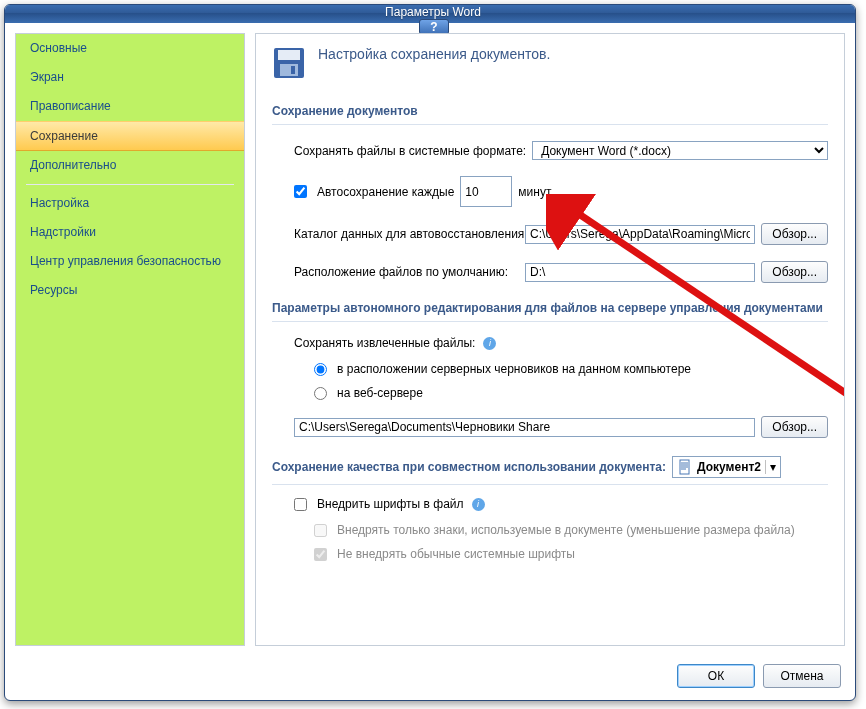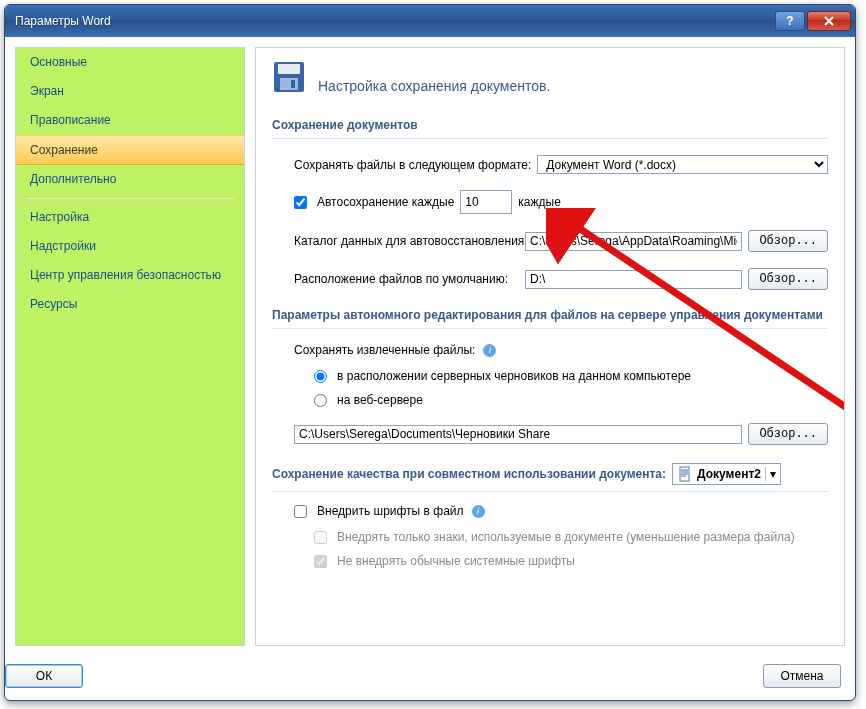--- a/index.html
+++ b/index.html
@@ -1,43 +1,43 @@
 <!DOCTYPE html>
 <html><head>
 <meta charset="utf-8">
 <style>
 * { box-sizing: border-box; font-family: "Segoe UI", Tahoma, sans-serif; font-size: 12px; }
 body { margin: 0; background: #fff; width: 866px; height: 709px; position: relative; }
 .window { position: absolute; top: 4px; left: 4px; width: 852px; height: 697px; border: 1px solid #2a4a7a; border-radius: 6px; box-shadow: 0 3px 8px rgba(0,0,0,.4); background: #fff; display: flex; flex-direction: column; overflow: hidden; }
-.titlebar { height: 32px; background: linear-gradient(#3a6db0 0%, #2f5a97 45%, #27508a 46%, #3a6db0 100%); display: flex; align-items: center; padding: 0 4px 0 10px; color: #fff; }
+.titlebar { height: 18px; background: linear-gradient(#3a6db0 0%, #2f5a97 45%, #27508a 46%, #3a6db0 100%); display: flex; align-items: center; padding: 0 4px 0 10px; color: #fff; flex-direction: column; }
 .titlebar-title { flex: 1; text-shadow: 0 1px 1px rgba(0,0,0,.3); }
 .win-btn { width: 30px; height: 20px; margin-left: 2px; border-radius: 3px; display: flex; align-items: center; justify-content: center; cursor: pointer; }
 .win-btn.help { background: linear-gradient(#6fa3e6, #3d6fb5); border: 1px solid #2a4a7a; color: #fff; font-weight: bold; }
 .win-btn.close { width: 44px; background: linear-gradient(#e67b6f, #c83a2a 45%, #b52a1a 46%, #d65a4a 100%); border: 1px solid #7a2015; }
 .win-btn.close svg { width: 12px; height: 12px; }
 .body { flex: 1; display: flex; margin: 10px; gap: 10px; }
 .sidebar { width: 230px; border: 1px solid #c5ced9; background: #bef264; }
 .sidebar-item { padding: 7px 14px; color: #1a4e8c; cursor: pointer; border-bottom: 1px solid transparent; }
 .sidebar-item.selected { background: linear-gradient(#ffe9a8, #ffca4f); color: #3b3b3b; border-top: 1px solid #ffcf6b; border-bottom: 1px solid #e0a92c; }
 .sidebar-sep { height: 1px; background: #e3e8ef; margin: 4px 10px; }
 .content { flex: 1; border: 1px solid #c5ced9; background: #fff; padding: 12px 16px 16px 16px; display: flex; flex-direction: column; gap: 8px; overflow: hidden; position: relative; }
-.header-row { display: flex; align-items: flex-end; gap: 12px; margin-bottom: 6px; }
+.header-row { display: flex; align-items: flex-start; gap: 12px; margin-bottom: 6px; }
 .disk-icon { width: 34px; height: 34px; }
 .header-text { color: #3b5a8a; font-size: 14px; }
 .section-title { color: #3b5a8a; font-weight: bold; padding: 4px 0 6px 0; border-bottom: 1px solid #d9e2ee; margin-top: 6px; }
 .row { display: flex; align-items: center; gap: 6px; margin-top: 8px; }
 .row label { white-space: nowrap; }
 select.combo, input.txt { height: 19px; border: 1px solid #89a3c1; background: #fff; padding: 1px 4px; }
-input.num { width: 52px; height: 24px; border: 1px solid #89a3c1; padding: 1px 4px; }
-.browse { height: 22px; padding: 0 10px; border: 1px solid #8a9ab0; border-radius: 3px; background: linear-gradient(#fdfdfd, #e6ebf1); cursor: pointer; font-family: Liberation Mono, monospace; }
+input.num { width: 52px; height: 31px; border: 1px solid #89a3c1; padding: 1px 4px; }
+.browse { height: 22px; padding: 0 10px; border: 1px solid #8a9ab0; border-radius: 3px; background: linear-gradient(#fdfdfd, #e6ebf1); cursor: pointer; }
 .chk, .rad { margin: 0 4px 0 0; vertical-align: middle; }
 .indent { margin-left: 22px; }
 .subindent { margin-left: 42px; }
 .info-icon { display: inline-flex; width: 13px; height: 13px; border-radius: 50%; background: #5fa6e8; color: #fff; font-size: 9px; align-items: center; justify-content: center; margin-left: 2px; font-style: italic; }
-.footer { display: flex; justify-content: space-between; gap: 8px; padding: 8px 14px 12px 0; }
+.footer { display: flex; justify-content: flex-end; gap: 8px; padding: 8px 14px 12px 0; }
 .footer .btn { width: 78px; height: 24px; border: 1px solid #8a9ab0; border-radius: 3px; background: linear-gradient(#fdfdfd, #e6ebf1); cursor: pointer; }
 .footer .btn.primary { border: 1px solid #3d87c7; box-shadow: 0 0 0 1px #9dd0ff inset; }
 .doc-select { display: inline-flex; align-items: center; height: 22px; border: 1px solid #89a3c1; background: #fff; padding: 0 4px; gap: 4px; margin-left: 6px; }
 .doc-select .arrow { border-left: 1px solid #c0c0c0; padding-left: 4px; }
 .disabled { color: #8a8a8a; }
 .arrow-overlay { position: absolute; top: 160px; left: 290px; pointer-events: none; }
 </style>
 </head>
 <body>
 
@@ -75,31 +75,31 @@
           <rect x="6" y="4" width="22" height="10" fill="#e5ecf6"></rect>
           <rect x="8" y="18" width="18" height="12" fill="#9fb9dd"></rect>
           <rect x="19" y="20" width="4" height="8" fill="#3a64a8"></rect>
         </svg>
         <span class="header-text">Настройка сохранения документов.</span>
       </div>
 
       <div class="section-title">Сохранение документов</div>
 
       <div class="row indent">
-        <label>Сохранять файлы в следующем формате:</label>
+        <label>Сохранять файлы в системные формате:</label>
         <select class="combo" style="flex:1">
           <option>Документ Word (*.docx)</option>
         </select>
       </div>
 
       <div class="row indent">
         <input type="checkbox" class="chk" checked="" style="">
         <label>Автосохранение каждые</label>
         <input type="text" class="num" value="10" style="">
-        <span>каждые</span>
+        <span>минут</span>
       </div>
 
       <div class="row indent">
         <label style="width:225px">Каталог данных для автовосстановления:</label>
         <input type="text" class="txt" style="flex: 1 1 0%;" value="C:\Users\Serega\AppData\Roaming\Microsoft">
         <button class="browse">Обзор...</button>
       </div>
 
       <div class="row indent">
         <label style="width:225px">Расположение файлов по умолчанию:</label>

